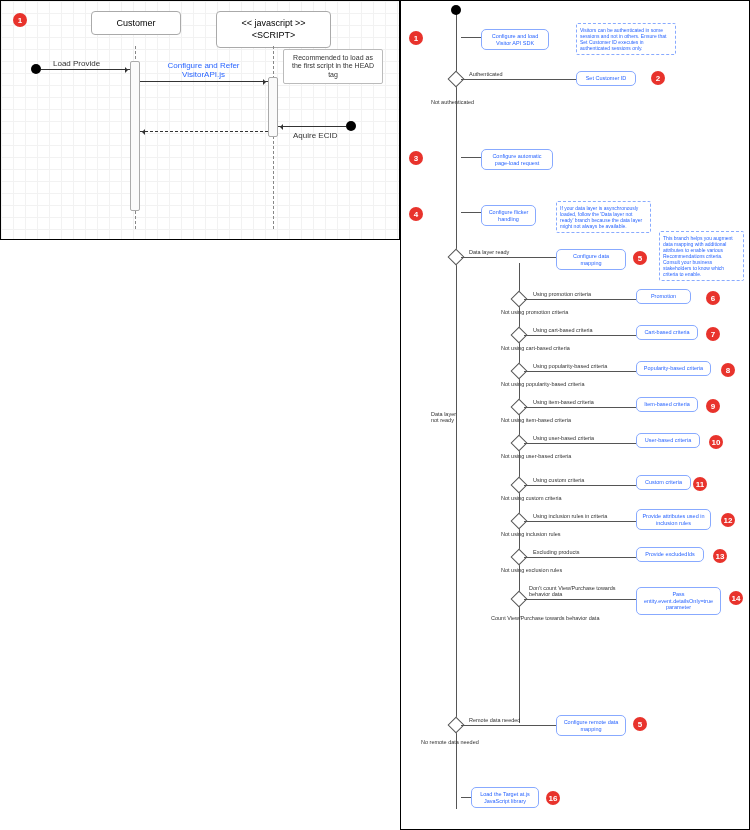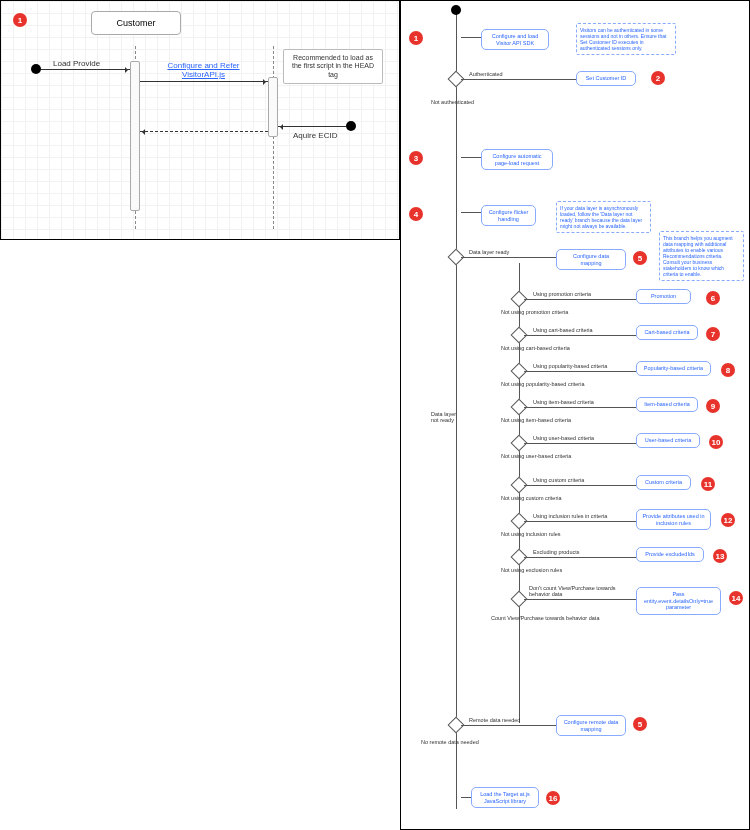--- a/index.html
+++ b/index.html
@@ -18,21 +18,21 @@
   .left .lifeline { position:absolute; top:45px; bottom:10px; border-left:1px dashed #888; }
   .left .ll1 { left:134px; }
   .left .ll2 { left:272px; }
   .left .bar { position:absolute; width:10px; background:#fafafa; border:1px solid #aaa; border-radius:2px; }
   .left .bar1 { left:129px; top:60px; height:150px; }
   .left .bar2 { left:267px; top:76px; height:60px; }
   .left .dot { position:absolute; width:10px; height:10px; border-radius:50%; background:#000; }
   .left .dotL { left:30px; top:63px; }
   .left .dotR { left:345px; top:120px; }
   .left .lbl { position:absolute; font-size:8px; color:#333; }
-  .left .link { color:#2b66ff; text-decoration:underline; }
+  .left .link { color:#2b66ff; }
   .left .arrow { position:absolute; height:0; border-top:1px solid #333; }
   .left .arrow.dash { border-top:1px dashed #333; }
   .left .arrow::after { content:""; position:absolute; right:-1px; top:-3px;
                         border:3px solid transparent; border-left-color:#333; }
   .left .arrow.rev::after { right:auto; left:-1px; border-left-color:transparent; border-right-color:#333; }
   .left .note { position:absolute; font-size:7px; color:#333; border:1px solid #bbb;
                 background:#fff; padding:4px; border-radius:2px; width:100px; text-align:center; line-height:1.2; }
   .left .badge { position:absolute; }
 
   
@@ -56,20 +56,24 @@
 </style>
 </head>
 <body>
 
 <div class="wrap">
 
   <div class="left">
     <div class="badge" style="position:absolute;left:12px;top:12px">1</div>
 
     <div class="head webpage">Customer</div>
+    <div class="head script">
+      <div>&lt;&lt; javascript &gt;&gt;</div>
+      <div>&lt;SCRIPT&gt;</div>
+    </div>
 
     <div class="lifeline ll1"></div>
     <div class="lifeline ll2"></div>
     <div class="bar bar1"></div>
     <div class="bar bar2"></div>
 
     <div class="dot dotL"></div>
     <div class="arrow" style="left:40px;top:68px;width:89px"></div>
     <div class="lbl" style="left:52px;top:58px">Load Provide</div>
 
@@ -151,21 +155,21 @@
     <div class="txt" style="left:132px;top:434px">Using user-based criteria</div>
     <div class="plain" style="left:235px;top:432px;width:64px;color:#2b66ff;border-color:#88aaff">User-based criteria</div>
     <div class="hline" style="left:123px;top:442px;width:112px"></div>
     <div class="badge" style="left:308px;top:434px">10</div>
     <div class="txt" style="left:100px;top:452px">Not using user-based criteria</div>
 
     <div class="diamond" style="left:112px;top:478px"></div>
     <div class="txt" style="left:132px;top:476px">Using custom criteria</div>
     <div class="plain" style="left:235px;top:474px;width:55px;color:#2b66ff;border-color:#88aaff">Custom criteria</div>
     <div class="hline" style="left:123px;top:484px;width:112px"></div>
-    <div class="badge" style="left:300px;top:476px">11</div>
+    <div class="badge" style="left:292px;top:476px">11</div>
     <div class="txt" style="left:100px;top:494px">Not using custom criteria</div>
 
     <div class="diamond" style="left:112px;top:514px"></div>
     <div class="txt" style="left:132px;top:512px">Using inclusion rules in criteria</div>
     <div class="plain" style="left:235px;top:508px;width:75px;color:#2b66ff;border-color:#88aaff">Provide attributes used in inclusion rules</div>
     <div class="hline" style="left:123px;top:520px;width:112px"></div>
     <div class="badge" style="left:320px;top:512px">12</div>
     <div class="txt" style="left:100px;top:530px">Not using inclusion rules</div>
 
     <div class="diamond" style="left:112px;top:550px"></div>

